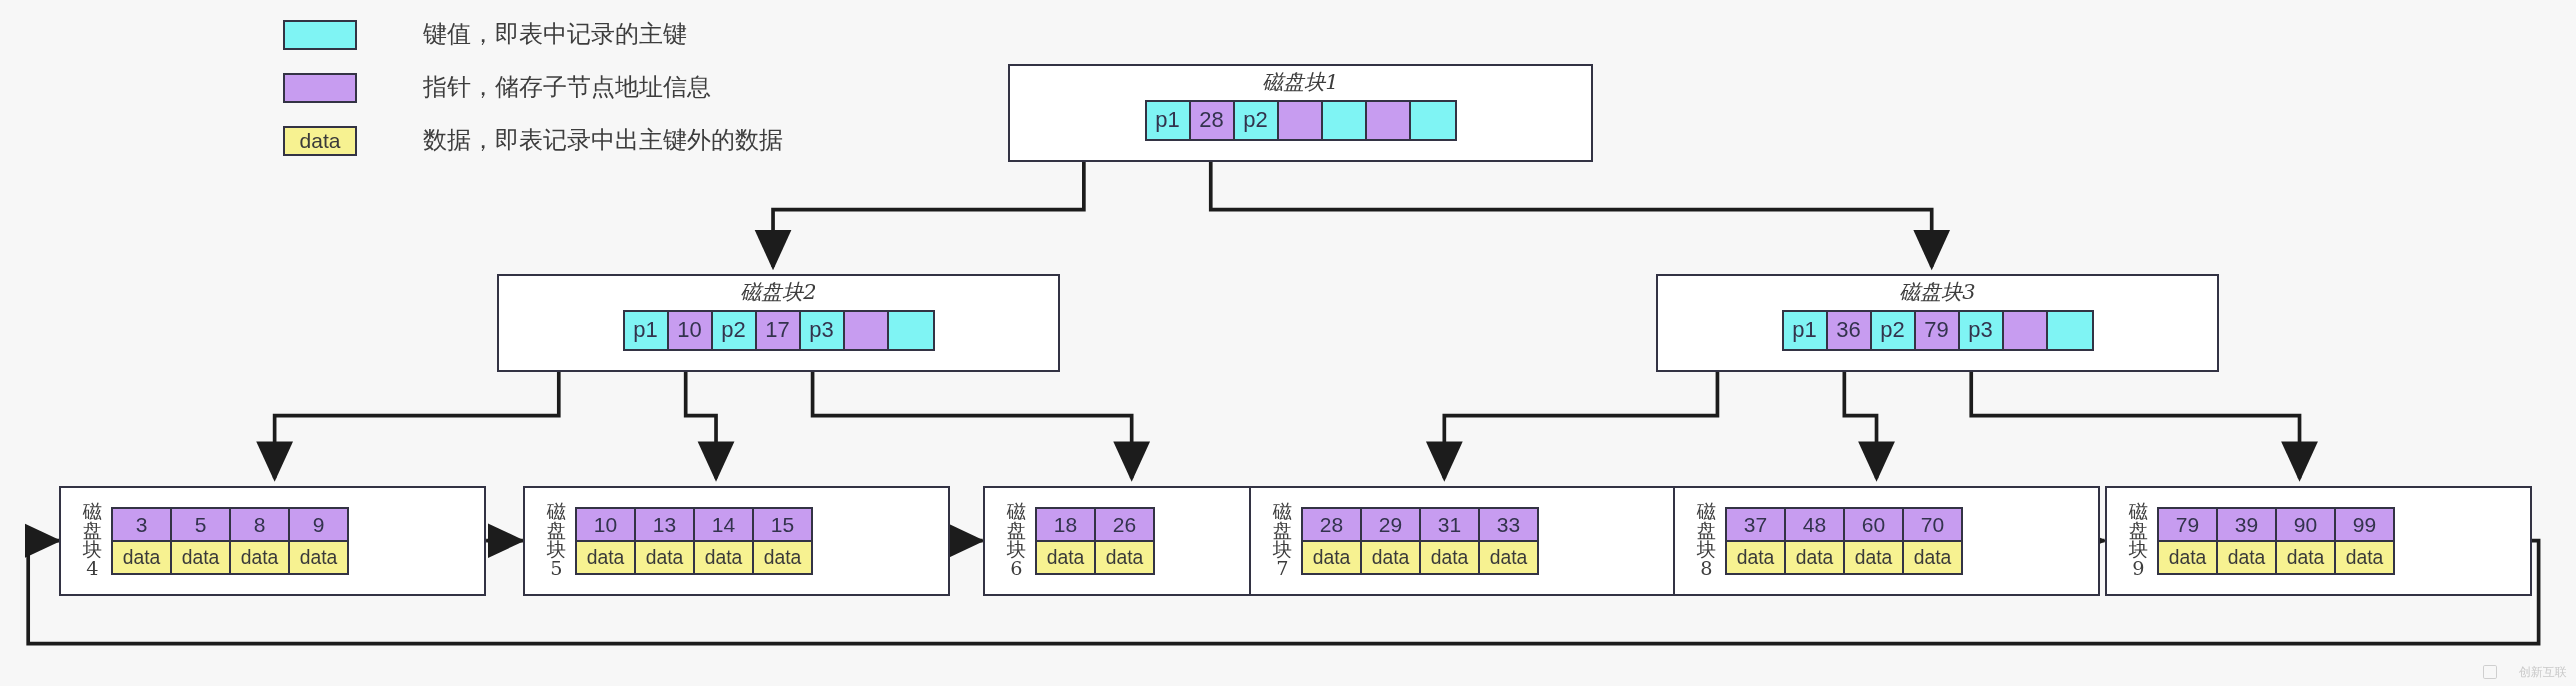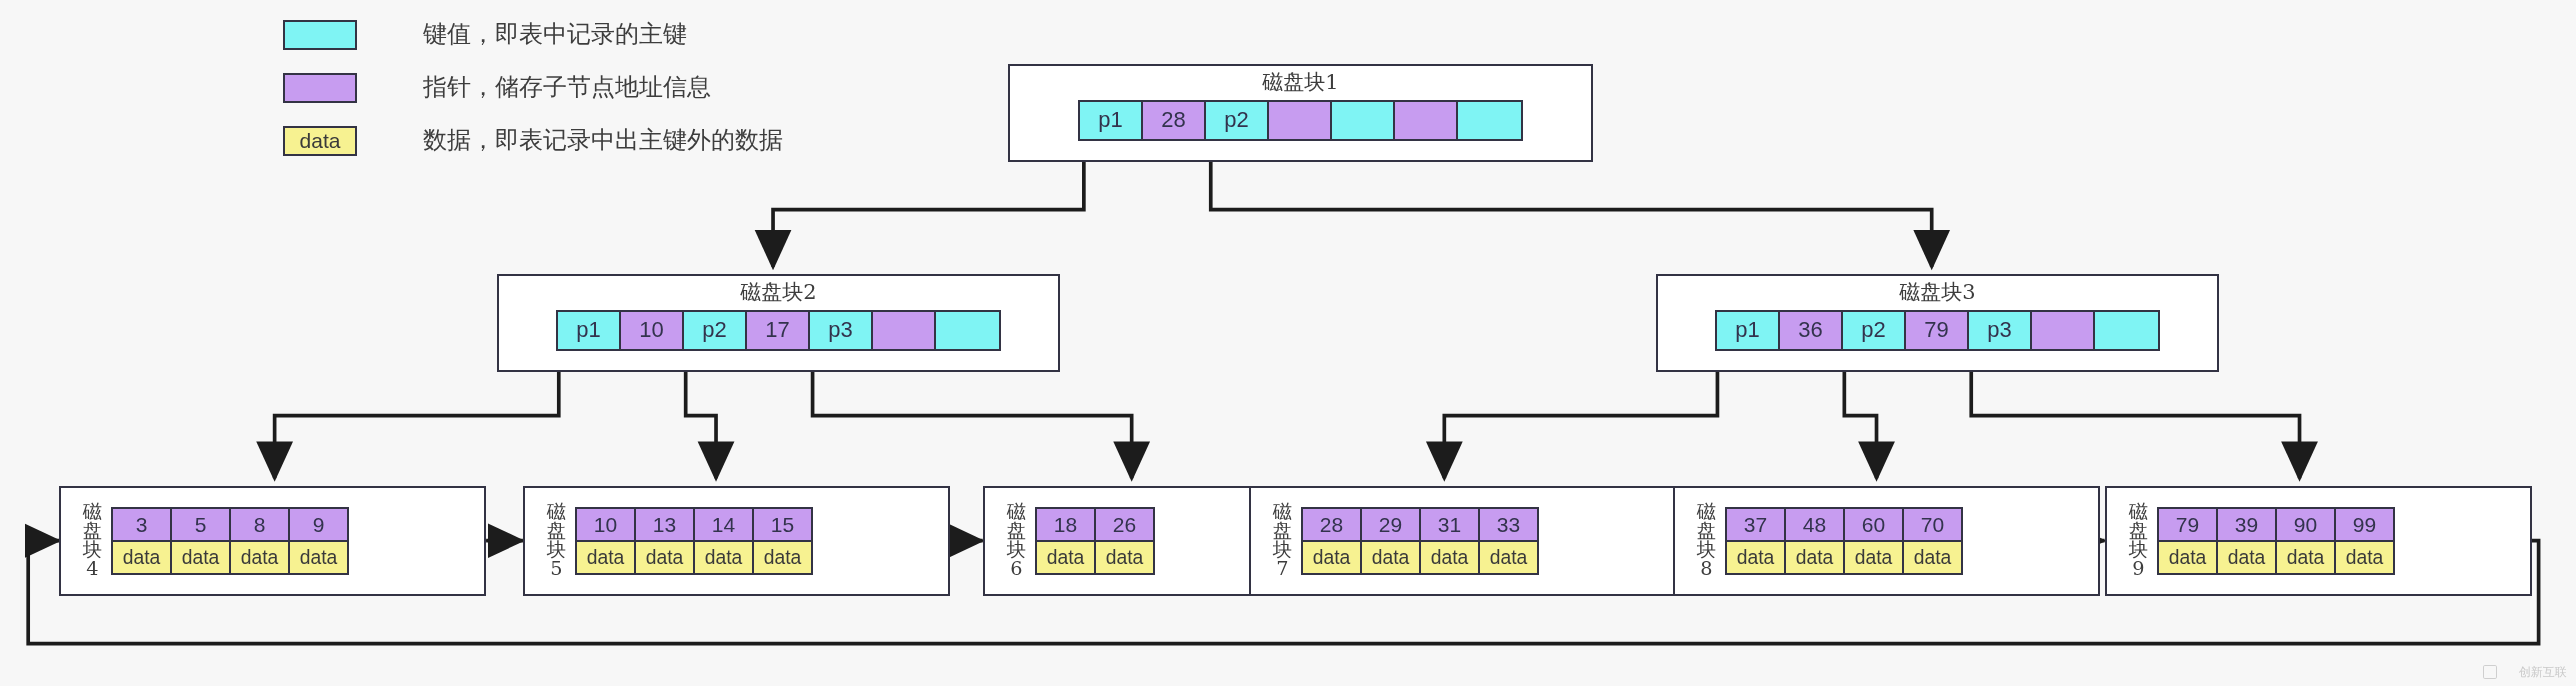--- a/index.html
+++ b/index.html
@@ -20,24 +20,24 @@
     width:74px;height:30px;border:2.8px solid #333344;box-sizing:border-box;
     display:flex;align-items:center;justify-content:center;
     font-size:21px;color:#3a3a3a;
   }
   .legend-txt{margin-left:66px;font-size:24px;white-space:nowrap;color:#3d3d3d;
     font-family:"DejaVu Serif","Liberation Serif",serif;}
 
   
   .node{position:absolute;background:#ffffff;border:2.8px solid #333344;box-sizing:border-box;}
   .node-title{text-align:center;font-size:21px;color:#3d3d3d;padding-top:5.5px;line-height:1;
-    font-family:"DejaVu Serif","Liberation Serif",serif;}
+    font-family:"DejaVu Serif","Liberation Serif",serif;font-style:italic;}
   .cells{display:flex;margin:7.4px auto 0 auto;border:2.8px solid #333344;box-sizing:content-box;width:max-content;}
   .cell{
-    width:63px;height:37px;box-sizing:border-box;
+    width:44px;height:37px;box-sizing:border-box;
     border-right:2.8px solid #333344;
     display:flex;align-items:center;justify-content:center;
     font-size:22px;color:#33334d;
   }
   .cell:last-child{border-right:none;}
   .key{background:#7ff4f4;}
   .ptr{background:#c79cf0;}
 
   
   .leaf{position:absolute;background:#ffffff;border:2.8px solid #333344;box-sizing:border-box;

